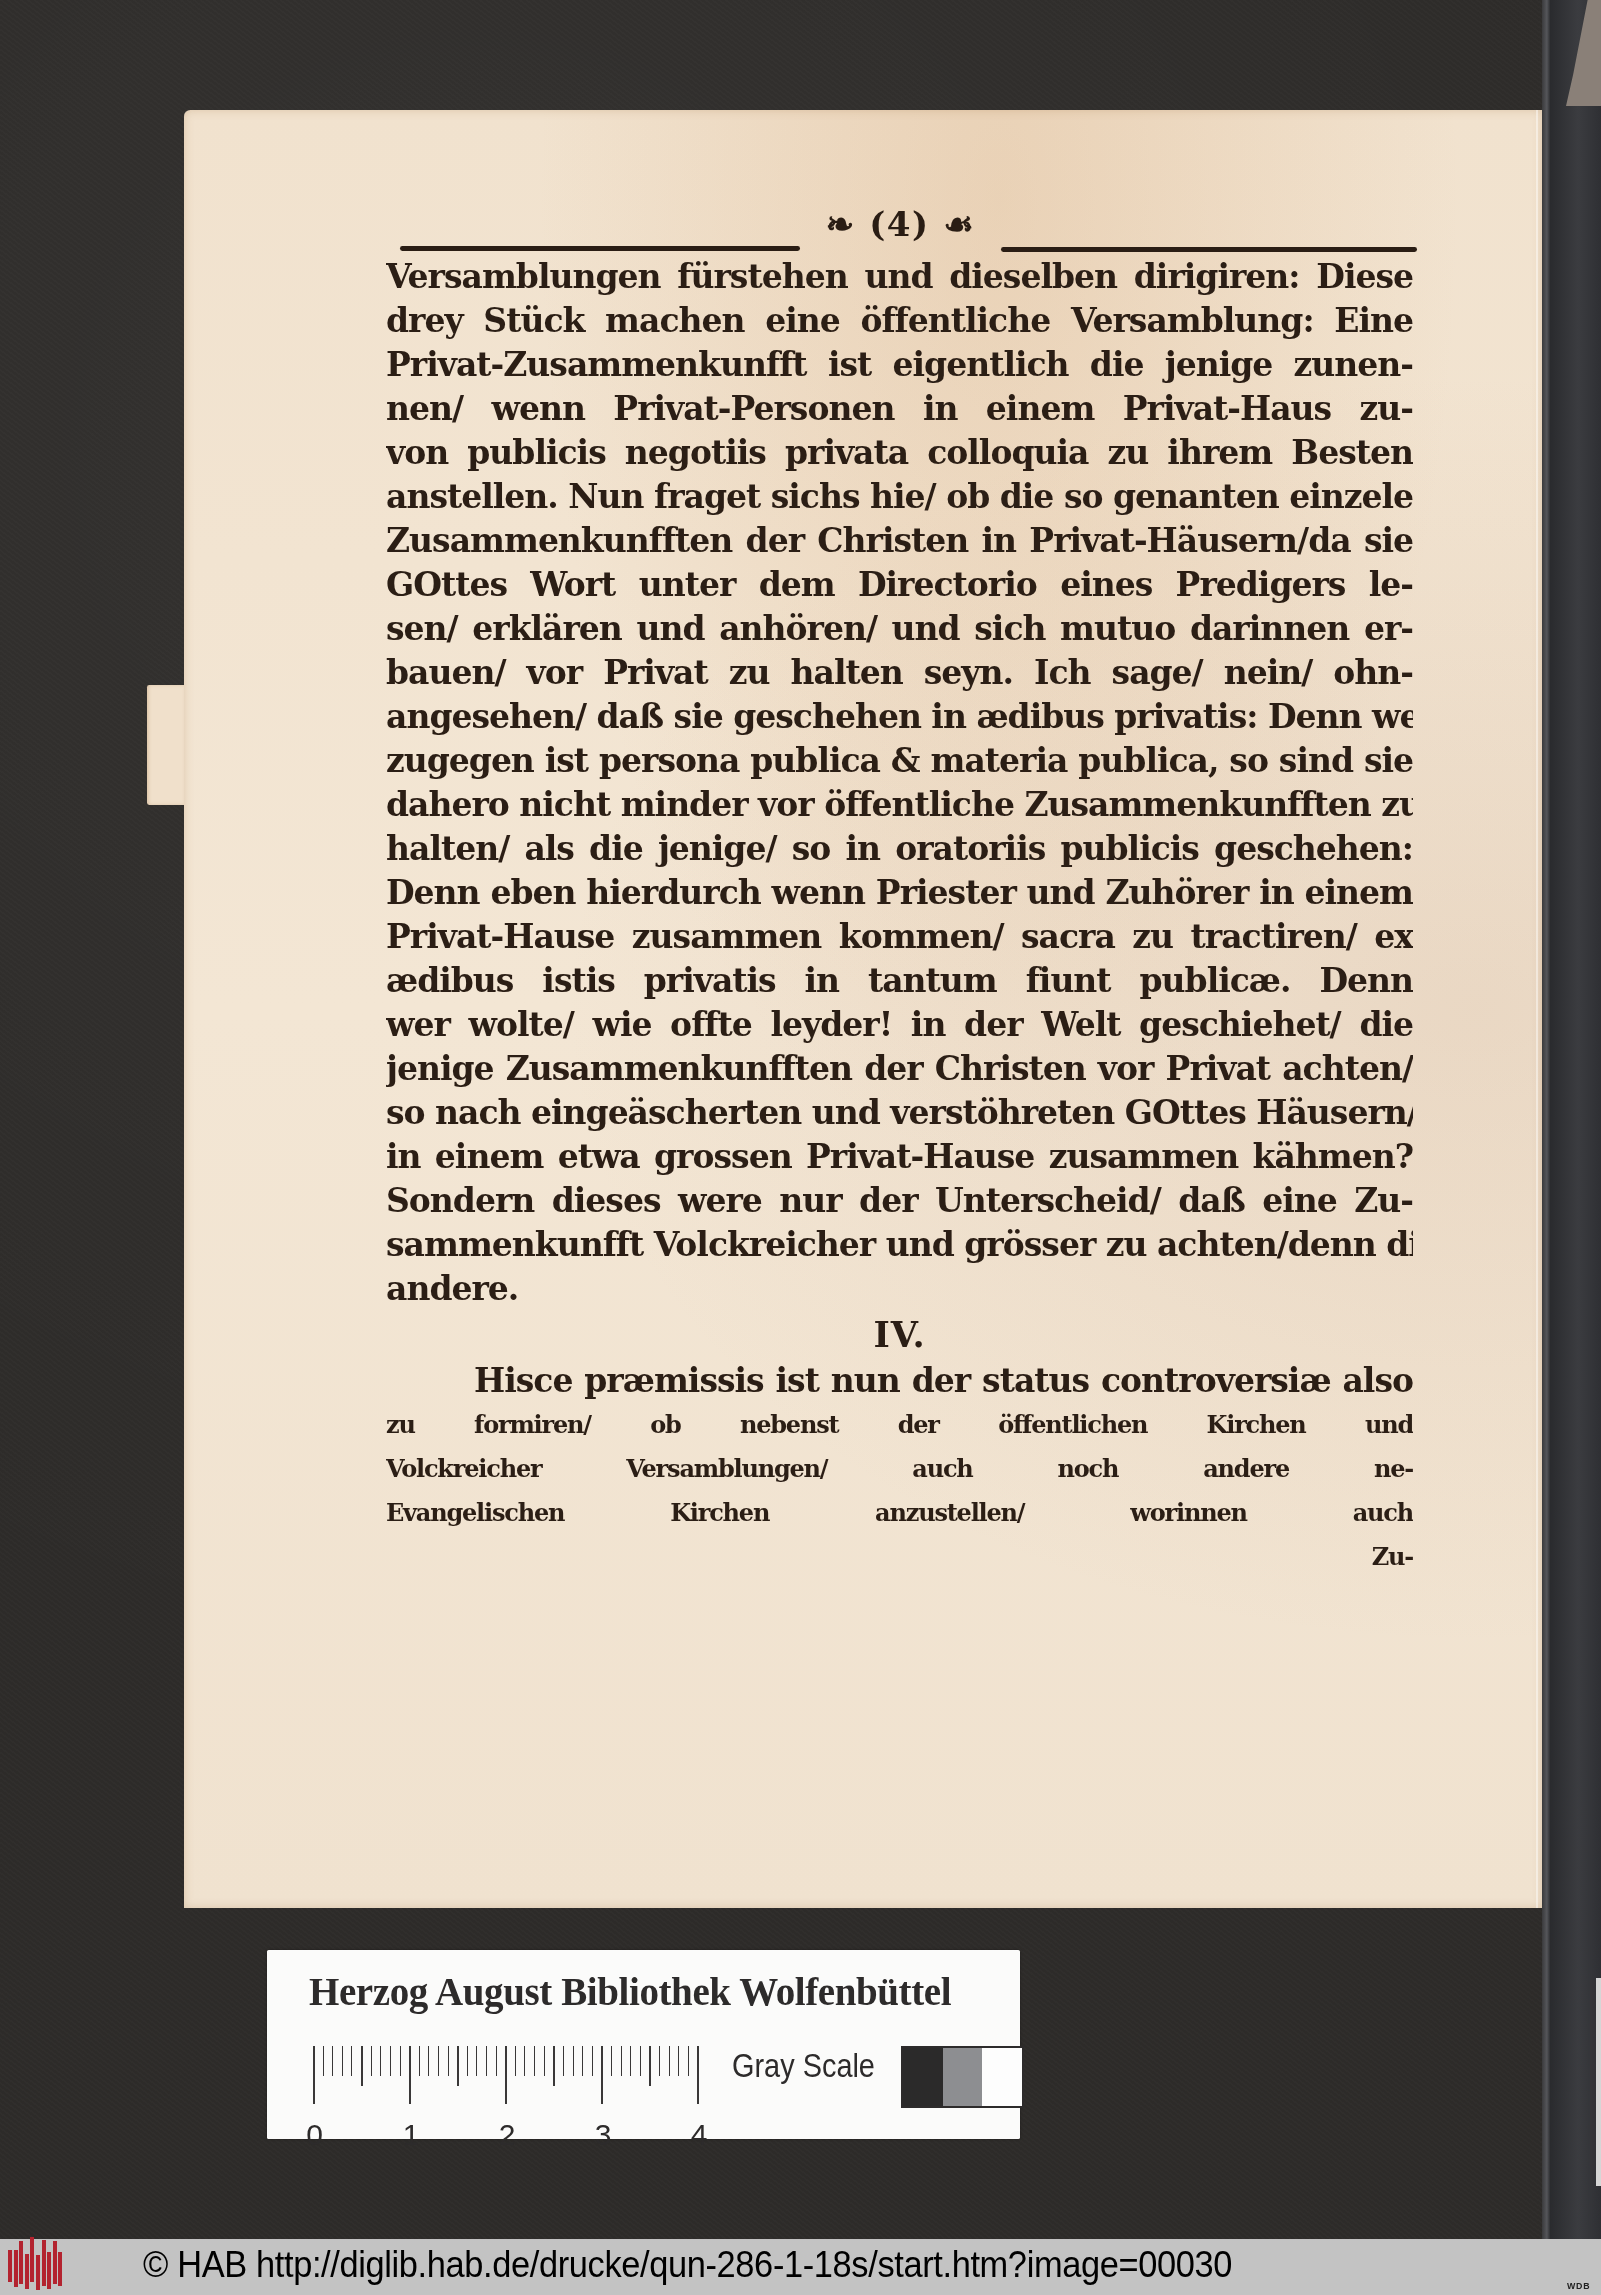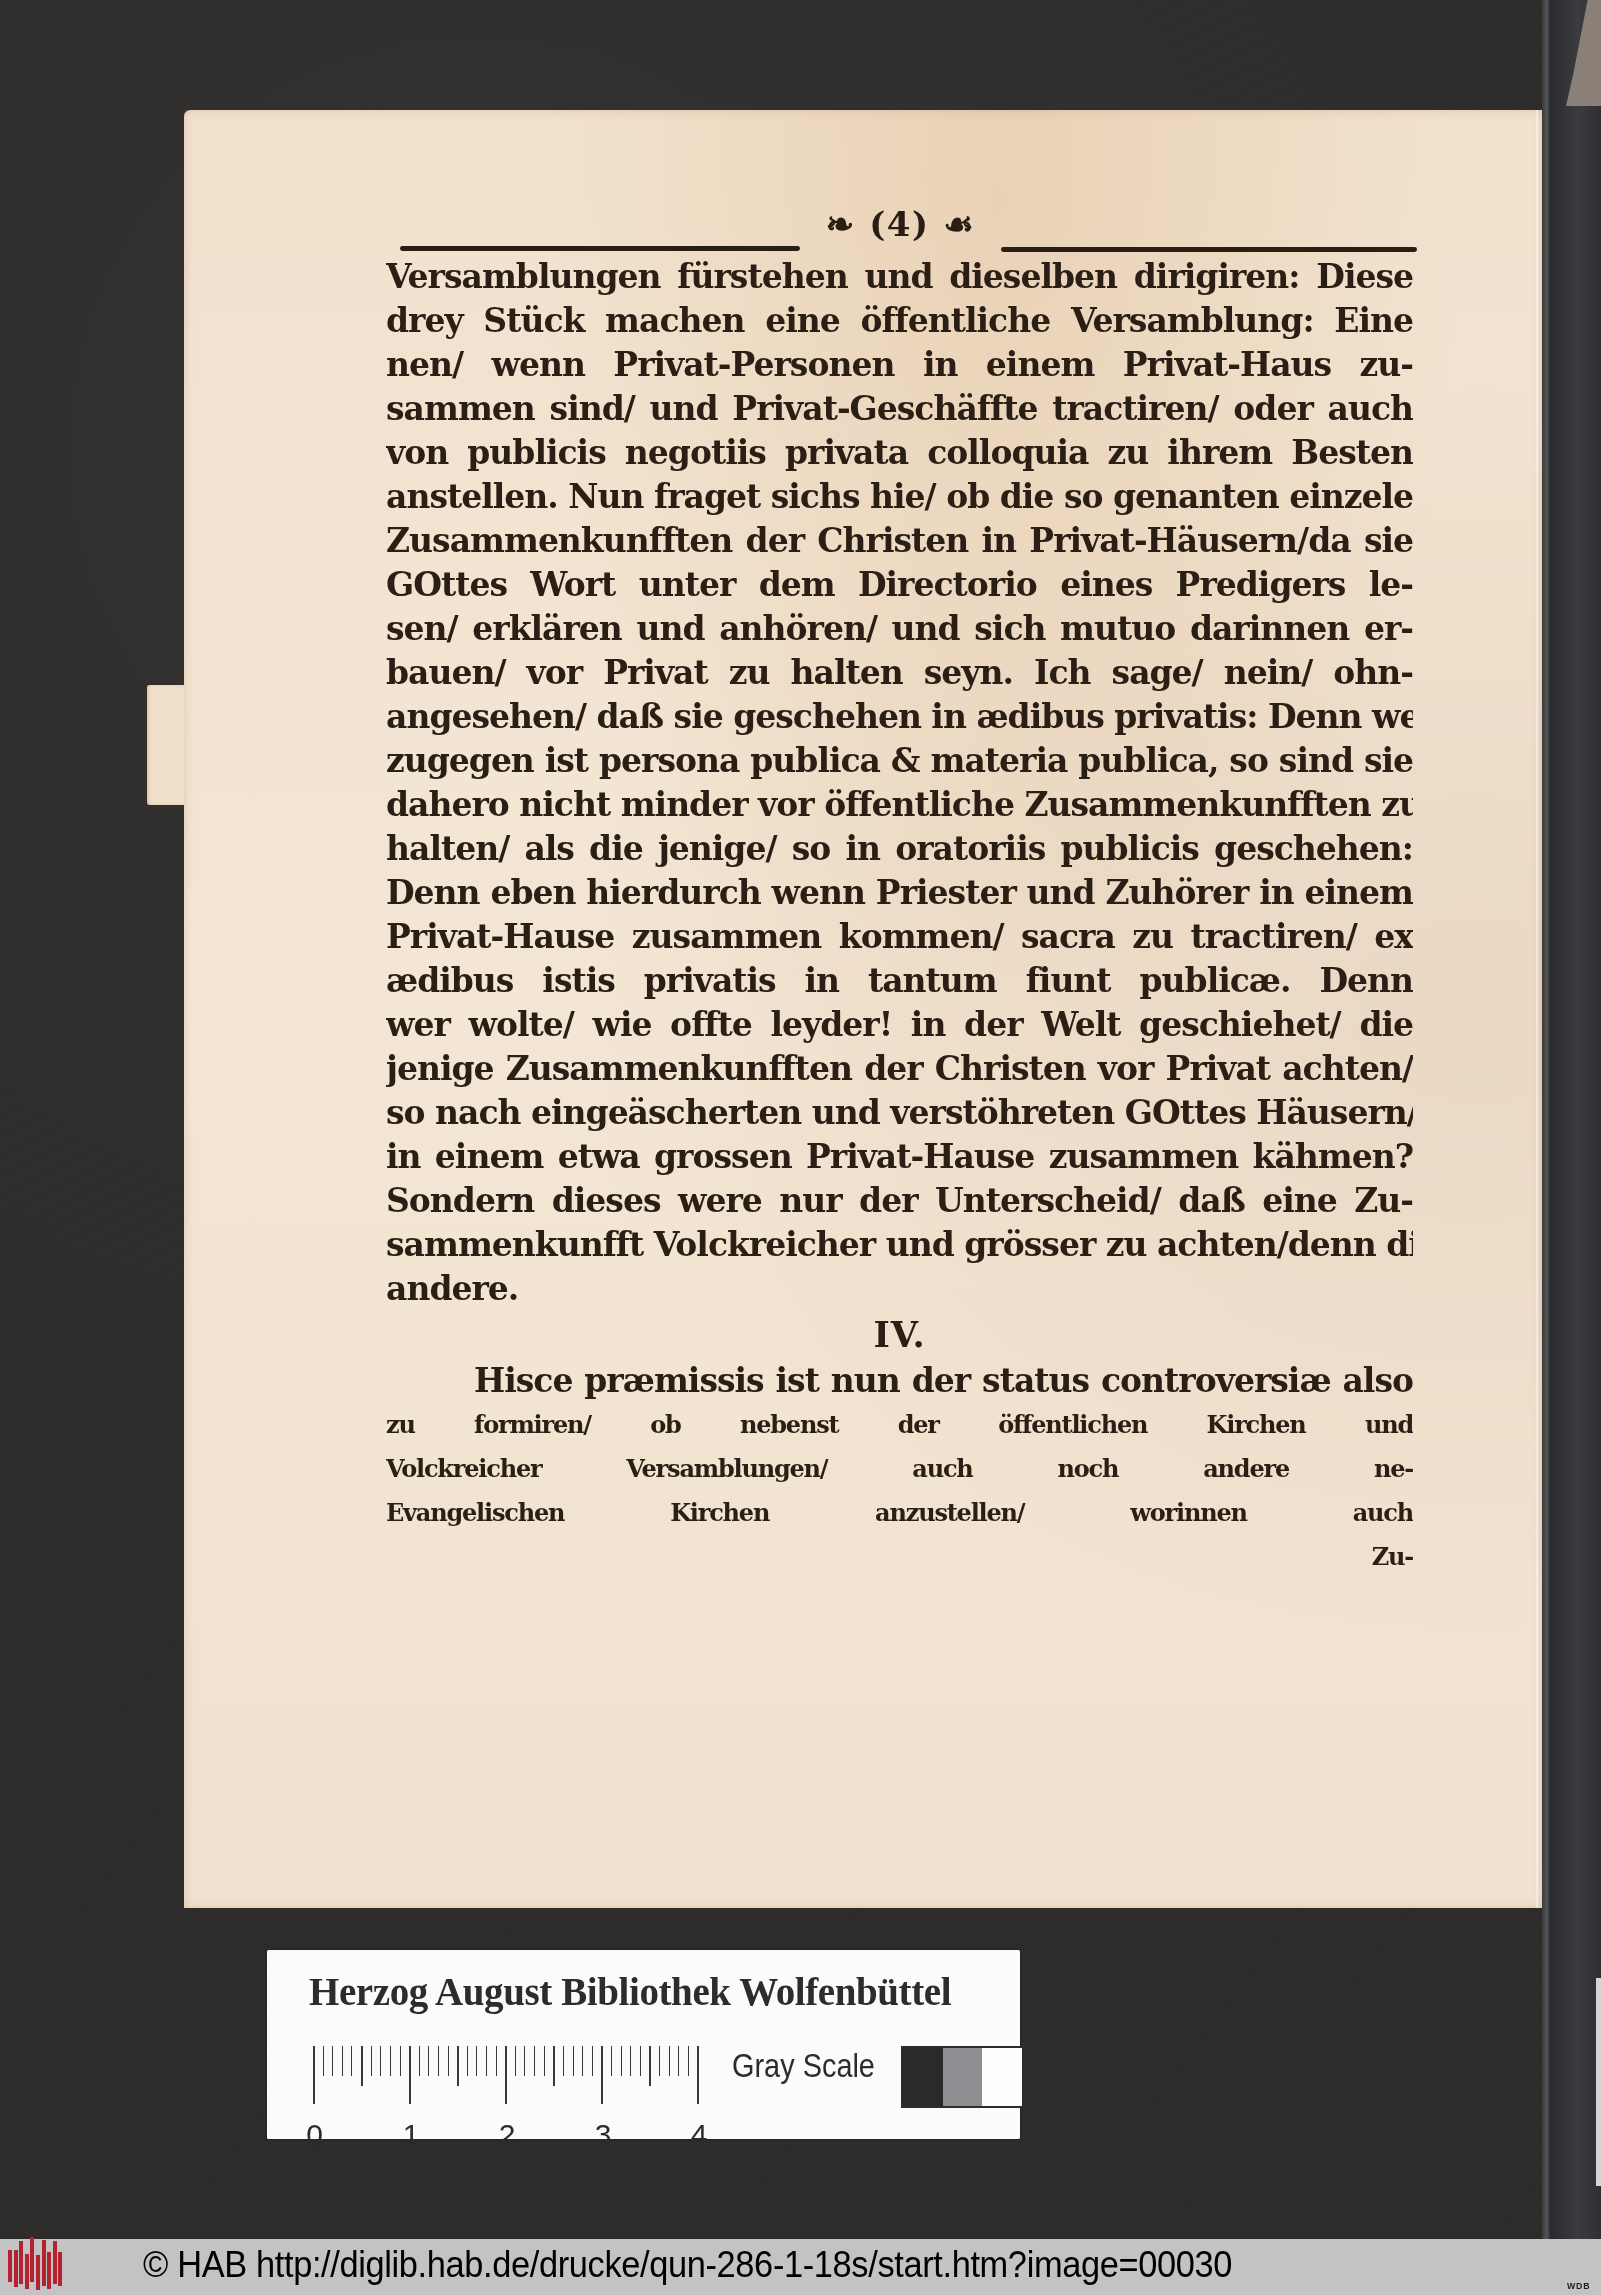--- a/index.html
+++ b/index.html
@@ -147,22 +147,22 @@
     <span>(4)</span>
     <span>☙</span>
   </div>
   <div class="rule-left"></div>
   <div class="rule-right"></div>
 </div>
 
 <div class="text-block">
   <div class="line">Versamblungen fürstehen und dieselben dirigiren: Diese</div>
   <div class="line">drey Stück machen eine öffentliche Versamblung: Eine</div>
+  <div class="line">Privat-Zusammenkunfft ist eigentlich die jenige zunen-</div>
   <div class="line">nen/ wenn Privat-Personen in einem Privat-Haus zu-</div>
-  <div class="line">sammen sind/ und Privat-Geschäffte tractiren/ oder auch</div>
   <div class="line">von publicis negotiis privata colloquia zu ihrem Besten</div>
   <div class="line">anstellen.   Nun fraget sichs hie/ ob die so genanten einzele</div>
   <div class="line">Zusammenkunfften der Christen in Privat-Häusern/da sie</div>
   <div class="line">GOttes Wort unter dem Directorio eines Predigers le-</div>
   <div class="line">sen/ erklären und anhören/ und sich mutuo darinnen er-</div>
   <div class="line">bauen/ vor Privat zu halten seyn.   Ich sage/ nein/ ohn-</div>
   <div class="line">angesehen/ daß sie geschehen in ædibus privatis: Denn weil</div>
   <div class="line">zugegen ist persona publica &amp; materia publica, so sind sie</div>
   <div class="line">dahero nicht minder vor öffentliche Zusammenkunfften zu</div>
   <div class="line">halten/ als die jenige/ so in oratoriis publicis geschehen:</div>

